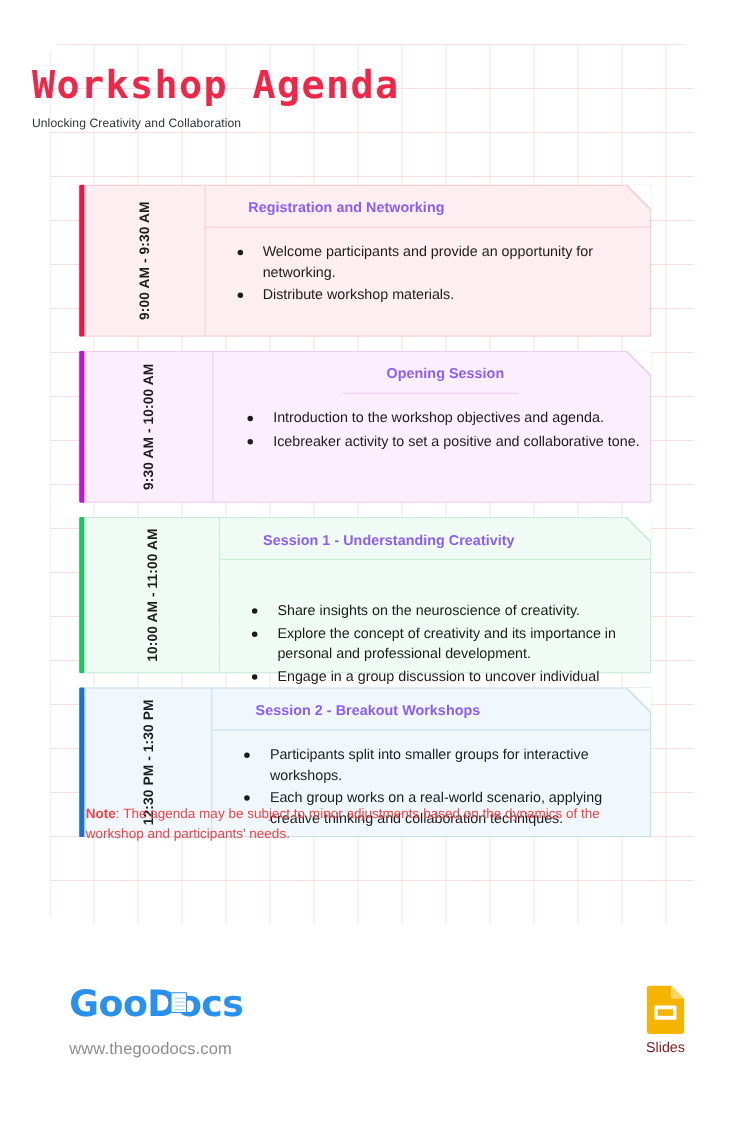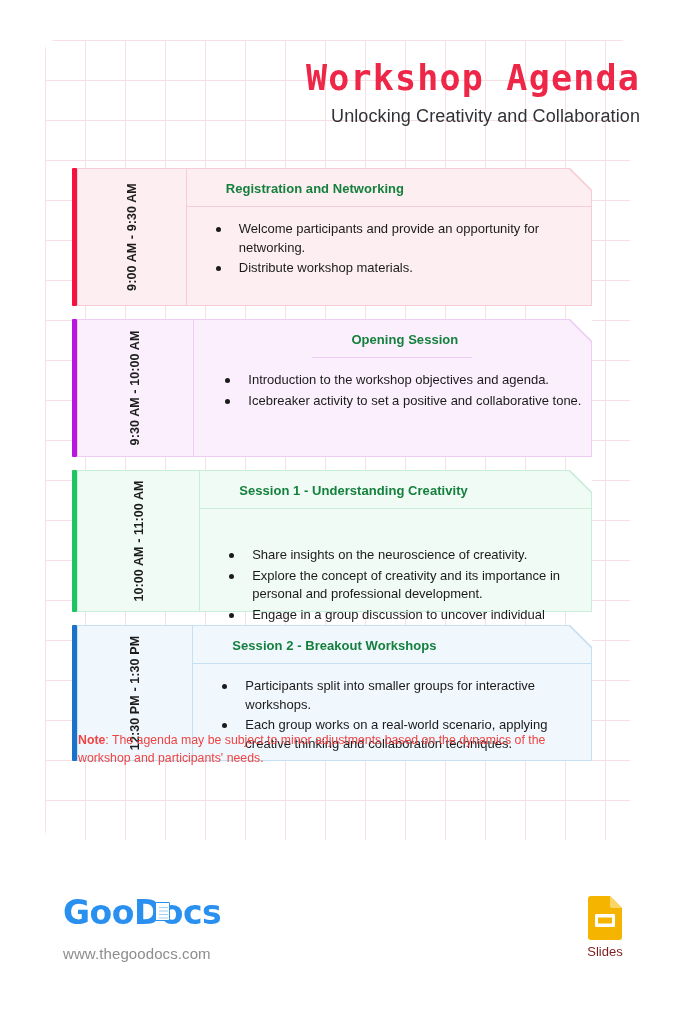--- a/index.html
+++ b/index.html
@@ -32,38 +32,38 @@
       linear-gradient(to bottom, #f7dfe4 1px, transparent 1px);
     background-size: 40px 40px;
     background-position: 0 0;
     border-radius: 10px;
     overflow: hidden;
   }
 
   
   .header {
     position: absolute;
-    left: 55px;
+    left: 29px;
     top: 58px;
     width: 585px;
-    text-align: right;
+    text-align: left;
   }
 
   .main-title {
     font-family: "DejaVu Sans Mono", monospace;
     font-size: 35px;
     font-weight: bold;
     letter-spacing: 1.2px;
     color: #ee2749;
     line-height: 1.18;
   }
 
   .subtitle {
     margin-top: 7px;
-    font-size: 18px;
+    font-size: 11px;
     color: #2f3338;
     font-weight: 400;
     letter-spacing: 0.1px;
   }
 
   
   .agenda {
     position: absolute;
     left: 72px;
     top: 168px;
@@ -115,21 +115,21 @@
     position: relative;
     padding: 12px 14px 10px 14px;
     border-bottom-width: 1px;
     border-bottom-style: solid;
     min-height: 38px;
   }
 
   .card-title {
     font-size: 13px;
     font-weight: 700;
-    color: #15803d;
+    color: #8b5cf6;
     letter-spacing: 0.05px;
     padding-left: 25px;
   }
 
   .card-body {
     flex: 1 1 auto;
     padding: 13px 7px 14px 26px;
   }
 
   .bullets { list-style: none; }

